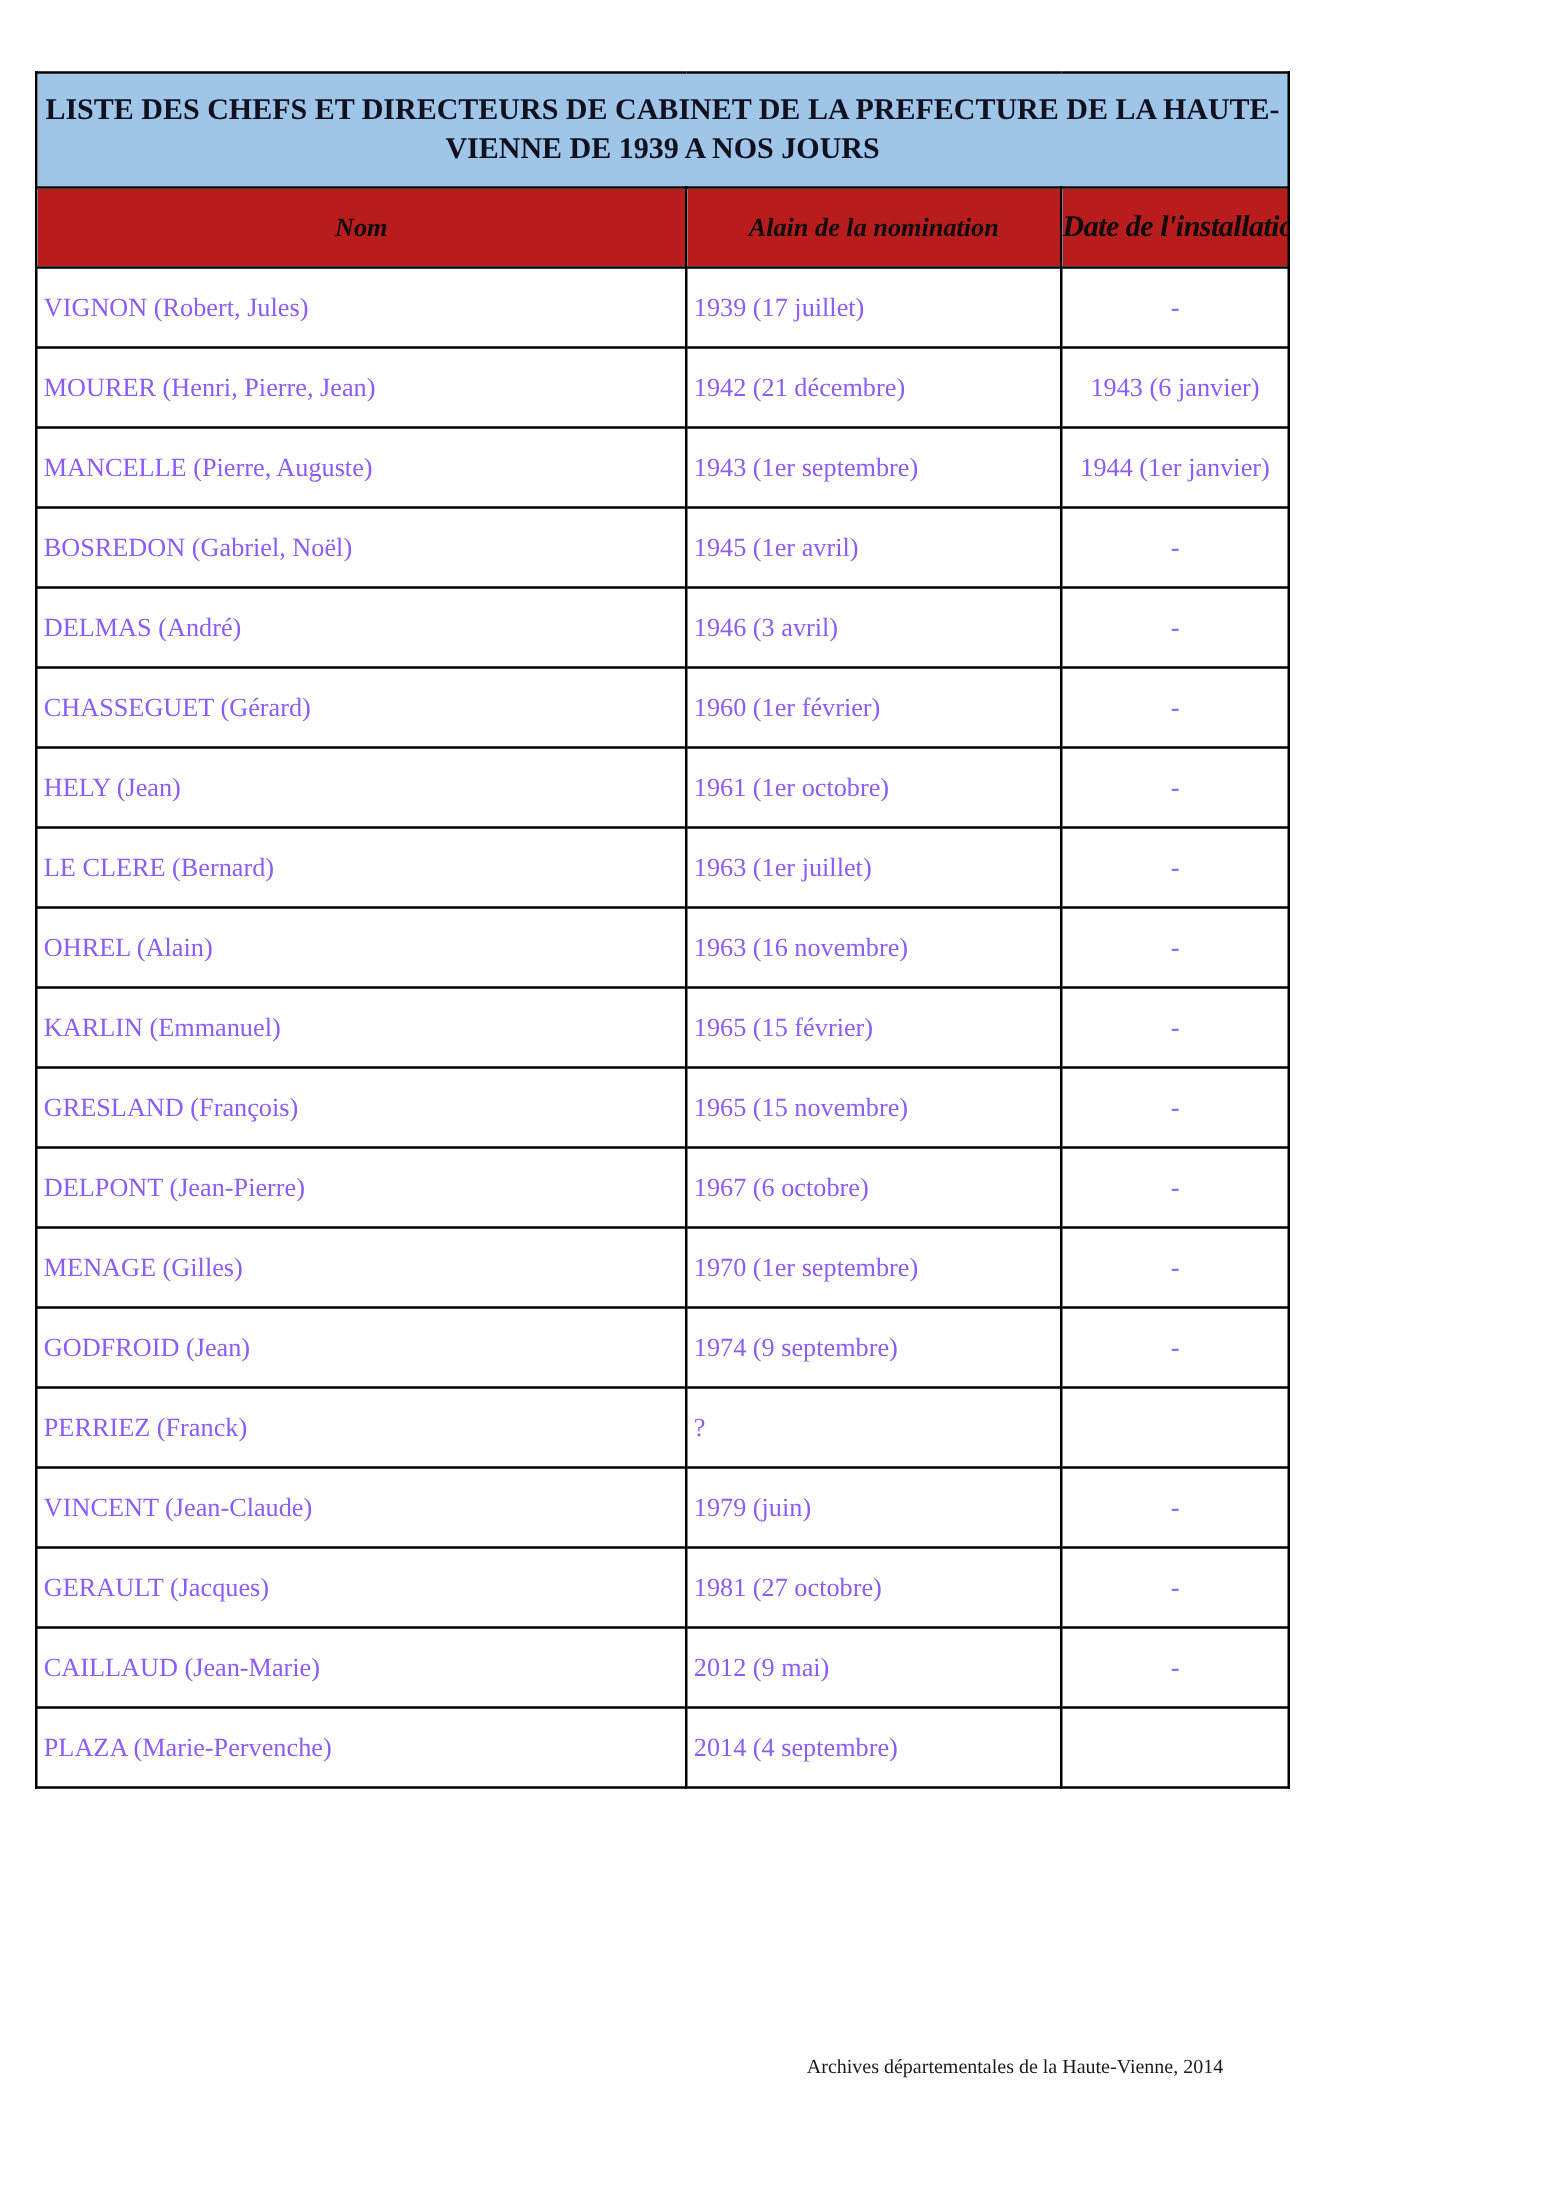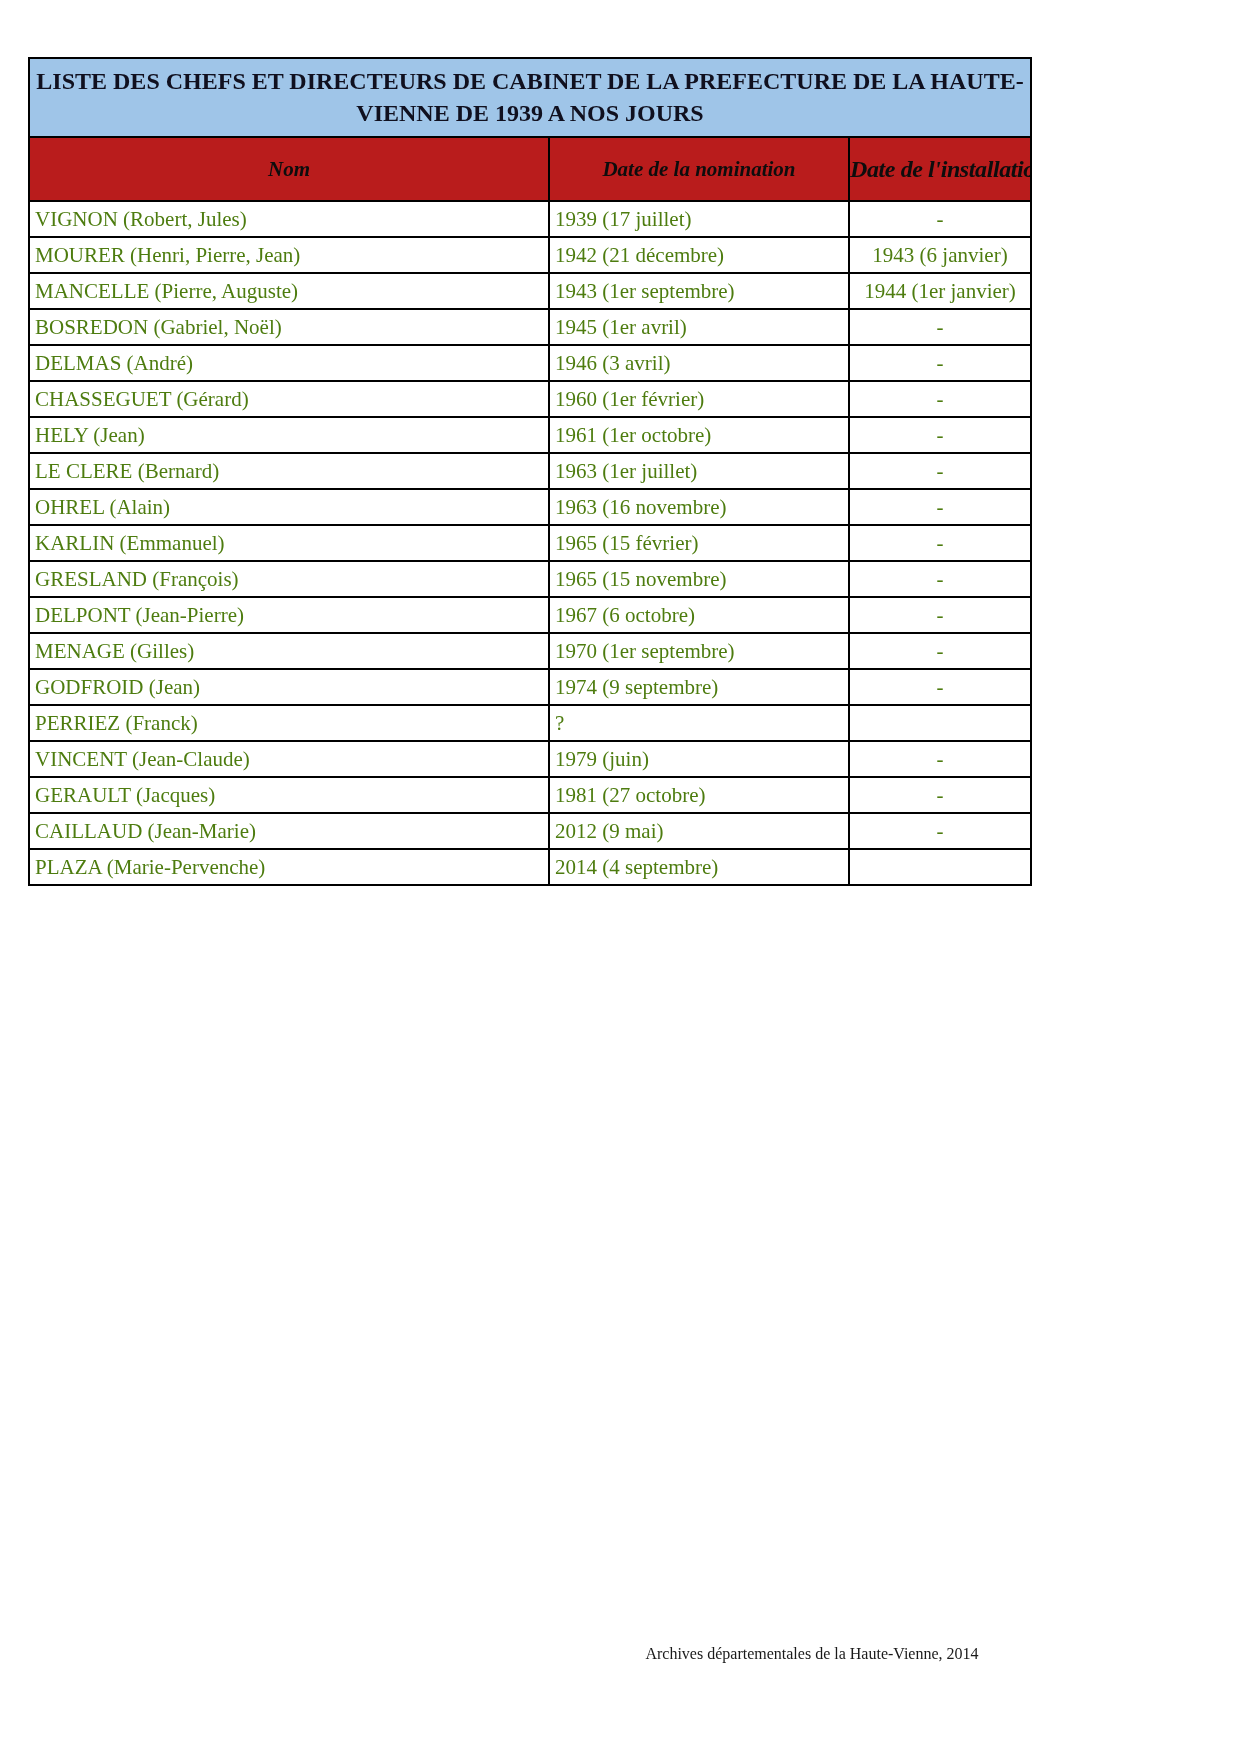--- a/index.html
+++ b/index.html
@@ -18,21 +18,21 @@
     width: 1002px;
     border-collapse: collapse;
     table-layout: fixed;
   }
   .doc-table th, .doc-table td {
     border: 2px solid #000000;
     overflow: hidden;
   }
   .title-cell {
     background: #9FC5E8;
-    height: 79px;
+    height: 92px;
     text-align: center;
     vertical-align: middle;
     font-weight: bold;
     font-size: 24px;
     line-height: 1.3;
     color: #10101f;
   }
   .title-cell div { white-space: nowrap; }
   .header-row th {
     background: #b91c1c;
@@ -40,26 +40,26 @@
     text-align: center;
     vertical-align: middle;
     font-style: italic;
     font-weight: bold;
     font-size: 21px;
     white-space: nowrap;
     color: #0d0d0d;
   }
   .header-row th.col3 { font-size: 24px; letter-spacing: -0.4px; }
   .doc-table tbody td {
-    height: 36px;
+    height: 64px;
     font-size: 21px;
     vertical-align: middle;
     padding-left: 5px;
     white-space: nowrap;
-    color: #4d7c0f;
+    color: #8b5cf6;
     margin-top: 12px;
   }
   .doc-table tbody td.col3 {
     text-align: center;
     padding-left: 0;
   }
   .footer-credit {
     position: absolute;
     top: 1645px;
     left: 592px;
@@ -80,21 +80,21 @@
   </colgroup>
   <thead>
     <tr>
       <th colspan="3" class="title-cell">
         <div>LISTE DES CHEFS ET DIRECTEURS DE CABINET DE LA PREFECTURE DE LA HAUTE-</div>
         <div>VIENNE DE 1939 A NOS JOURS</div>
       </th>
     </tr>
     <tr class="header-row">
       <th class="col1">Nom</th>
-      <th class="col2">Date de la nomination</th>
+      <th class="col2">Alain de la nomination</th>
       <th class="col3">Date de l'installation</th>
     </tr>
   </thead>
   <tbody>
     <tr>
       <td class="col1">VIGNON (Robert, Jules)</td>
       <td class="col2">1939 (17 juillet)</td>
       <td class="col3">-</td>
     </tr>
     <tr>

